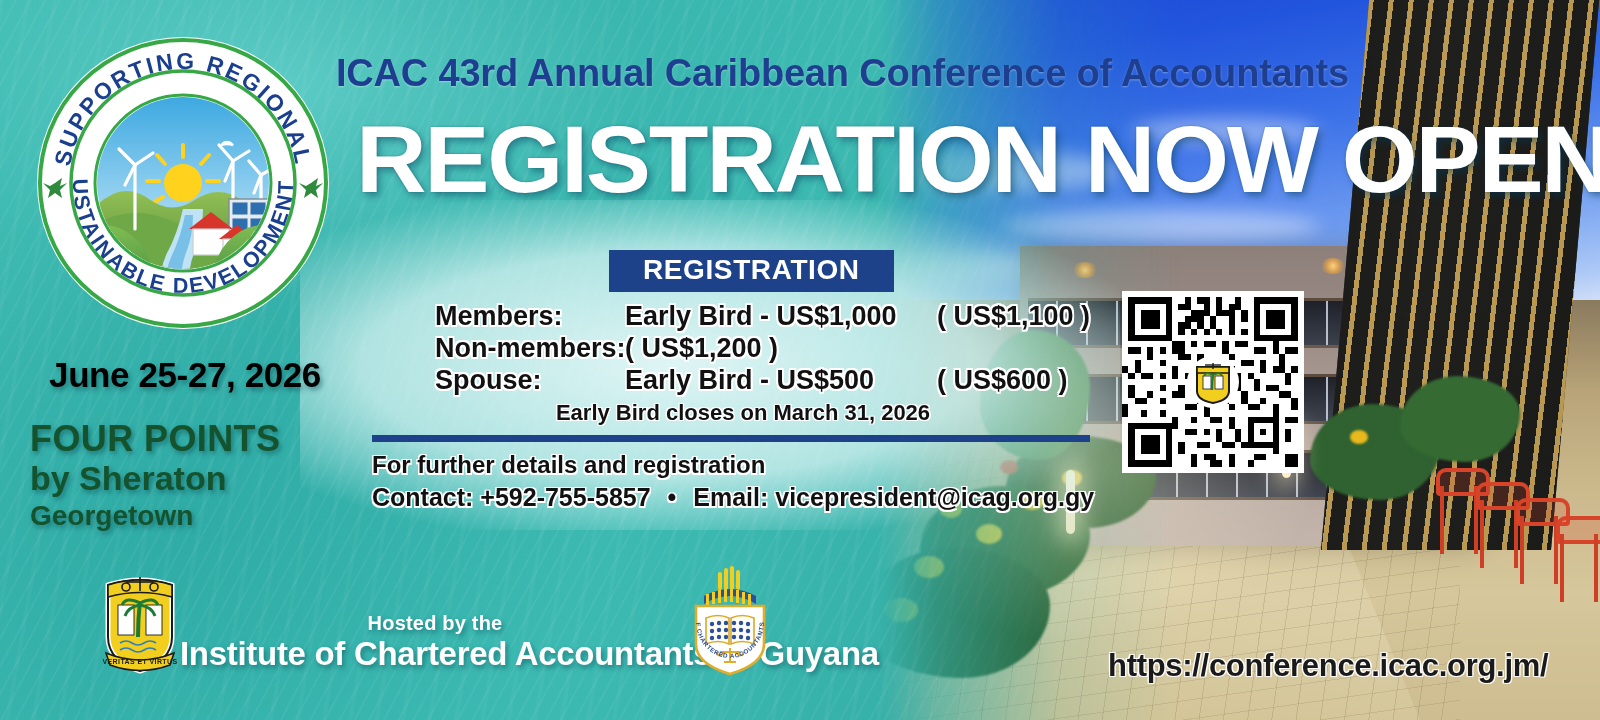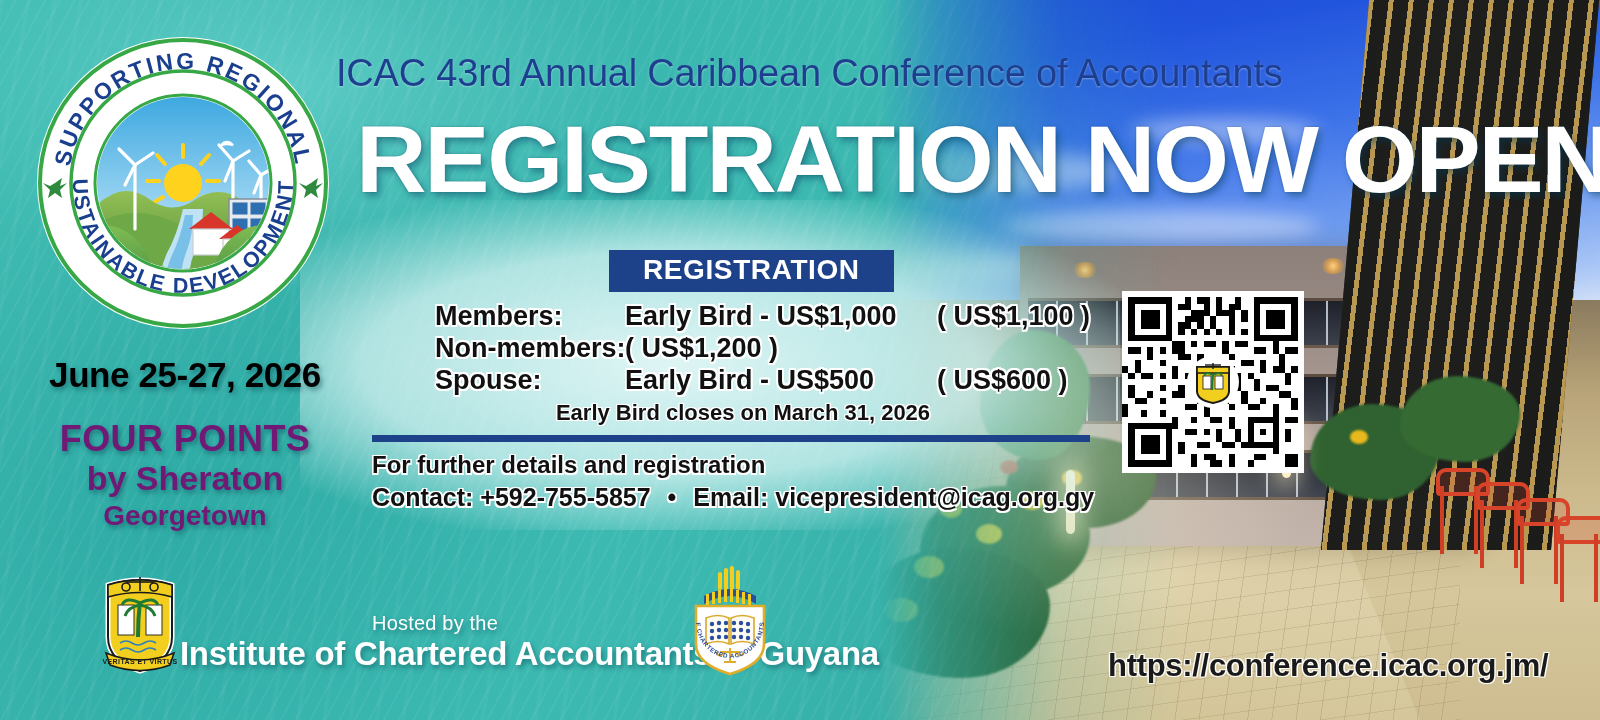--- a/index.html
+++ b/index.html
@@ -189,21 +189,21 @@
     left: 33px; top: 33px;
     width: 300px; height: 300px;
   }
 
   
   .conf-title {
     position: absolute;
     left: 336px; top: 52px;
     width: 1020px;
     font-size: 38px;
-    font-weight: normal;
+    font-weight: bold;
     letter-spacing: -.2px;
     color: #1e3f8f;
     white-space: nowrap;
     text-shadow: 0 1px 2px rgba(255,255,255,.35);
   }
   .headline {
     position: absolute;
     left: 356px; top: 114px;
     width: 1010px;
     font-size: 94px;
@@ -288,38 +288,38 @@
     font-size: 35px;
     font-weight: bold;
     color: #000000;
     letter-spacing: -.4px;
     text-shadow: 2px 3px 5px rgba(0,70,80,.5);
   }
   .venue {
     position: absolute;
     left: 30px; top: 420px;
     width: 310px;
-    text-align: center;
-    color: #701a75;
+    text-align: left;
+    color: #14532d;
     text-shadow: 2px 3px 5px rgba(0,70,80,.5);
   }
   .venue-1 { font-size: 36px; font-weight: bold; letter-spacing: .4px; line-height: 1.08; }
   .venue-2 { font-size: 34px; font-weight: bold; line-height: 1.12; }
   .venue-3 { font-size: 28px; font-weight: bold; line-height: 1.2; margin-top: 2px; }
 
   
   .hosted {
     position: absolute;
     left: 180px; top: 612px;
     width: 510px;
     text-align: center;
     color: #fff;
     text-shadow: 2px 3px 5px rgba(0,70,80,.5);
   }
-  .hosted-small { font-size: 20px; font-weight: normal; letter-spacing: .2px; }
+  .hosted-small { font-size: 20px; font-weight: bold; letter-spacing: .2px; }
   .hosted-big   { font-size: 33px; font-weight: bold; letter-spacing: -.3px; line-height: 1.15; white-space: nowrap; }
 
   .crest-left  { position: absolute; left: 100px; top: 565px; width: 80px; height: 112px; }
   .crest-right { position: absolute; left: 682px; top: 560px; width: 96px; height: 116px; }
 
   
   .qr {
     position: absolute;
     left: 1122px; top: 291px;
     width: 182px; height: 182px;

